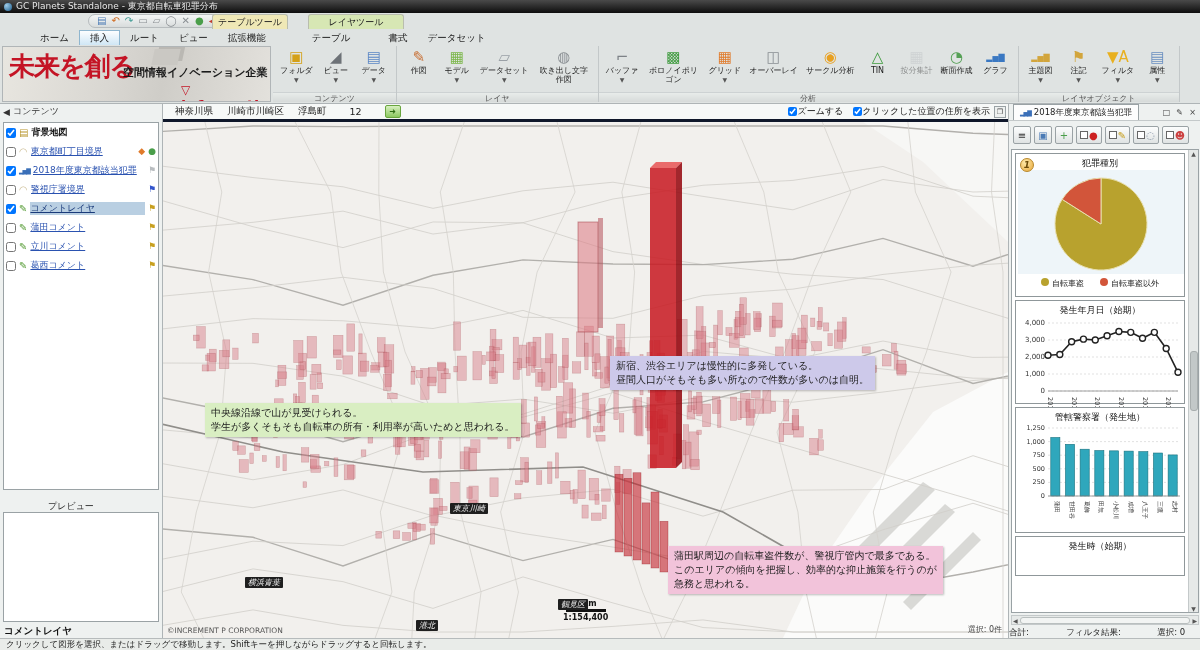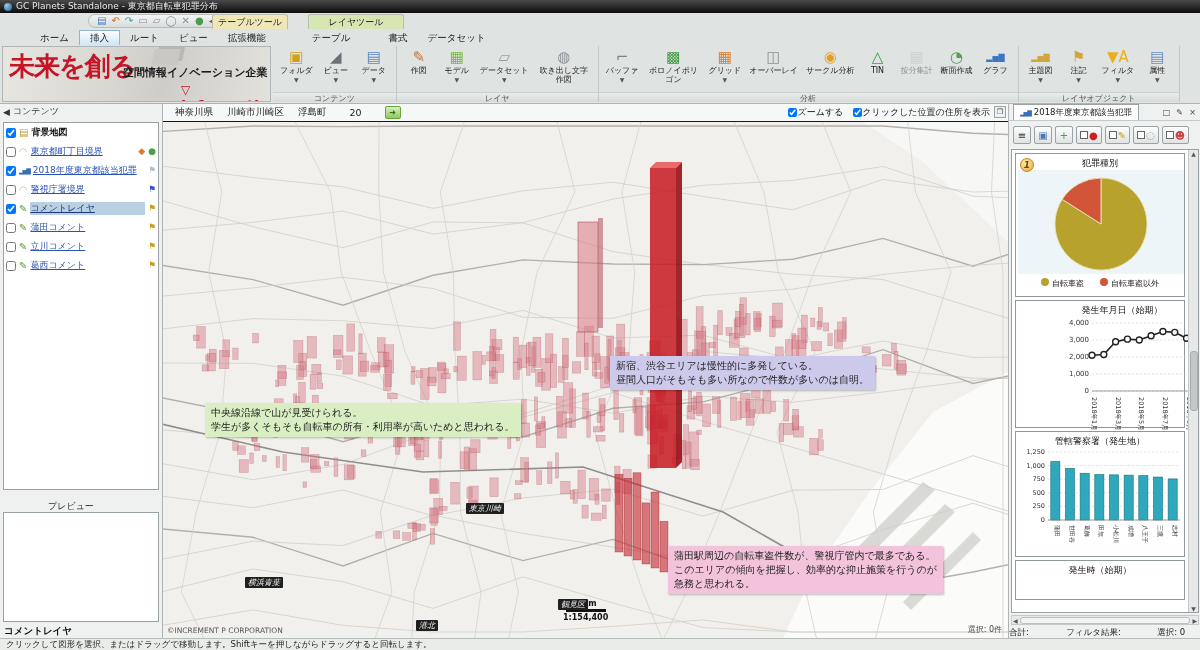--- a/index.html
+++ b/index.html
@@ -54,21 +54,21 @@
   .titem .lbl.bold{color:#111;text-decoration:none;font-weight:bold;}
   .titem input{width:10px;height:10px;margin:0;}
   .badge{font-size:9px;line-height:1;}
   .licon{font-size:10px;line-height:1;}
   .licon.small3{font-size:6px;letter-spacing:-1px;}
   .preview-label{position:absolute;left:4px;top:396px;font-size:9px;color:#333;margin-left:44px;}
   .preview-box{position:absolute;left:3px;top:408px;width:156px;height:110px;background:#fff;border:1px solid #9aa2a5;}
   .lp-footer{position:absolute;left:4px;top:521px;font-size:9.5px;font-weight:bold;color:#111;}
   
   .map-panel{position:absolute;left:163px;top:0;width:845px;height:534px;background:#f1efec;}
-  .addr-bar{position:absolute;left:0;top:0;width:845px;height:18px;background:#f6f8f7;border-bottom:1px solid #0f172a;
+  .addr-bar{position:absolute;left:0;top:0;width:845px;height:18px;background:#f6f8f7;border-bottom:3px solid #0f172a;
     display:flex;align-items:center;font-size:9.5px;gap:14px;padding-left:12px;}
   .addr-bar .num{width:30px;text-align:center;}
   .gobtn{width:16px;height:13px;background:linear-gradient(#d8f0c0,#8cc860);border:1px solid #69a53e;border-radius:2px;
     color:#2d6b12;font-size:8px;display:flex;align-items:center;justify-content:center;}
   .addr-opts{margin-left:auto;display:flex;gap:10px;align-items:center;padding-right:18px;font-size:9px;}
   .addr-opts label{display:flex;align-items:center;gap:0;}
   .addr-opts input{width:9px;height:9px;margin:0;}
   .popbtn{position:absolute;right:2px;top:2px;width:12px;height:12px;border:1px solid #9aa2a5;background:#eef1f0;
     font-size:7px;display:flex;align-items:center;justify-content:center;color:#444;}
   .map-canvas{position:absolute;left:0;top:18px;width:845px;height:516px;overflow:hidden;background:#f2f0ed;}
@@ -326,21 +326,21 @@
       <div class="preview-label">プレビュー</div>
       <div class="preview-box"></div>
       <div class="lp-footer">コメントレイヤ</div>
     </div>
 
     <div class="map-panel">
       <div class="addr-bar">
         <span>神奈川県</span>
         <span>川崎市川崎区</span>
         <span>浮島町</span>
-        <span class="num">20</span>
+        <span class="num">12</span>
         <span class="gobtn">➜</span>
         <span class="addr-opts" id="addropts">
             <label>
               <input type="checkbox" checked="" style="">
               <span>ズームする</span>
             </label>
             <label>
               <input type="checkbox" checked="" style="">
               <span>クリックした位置の住所を表示</span>
             </label>
@@ -730,21 +730,21 @@
             <rect x="487" y="46" width="26" height="300" fill="rgba(200,24,32,0.85)"></rect>
             <polygon points="513,46 519,40 519,340 513,346" fill="rgba(150,10,18,0.88)"></polygon>
           </svg>
         <div class="scalebox">
           <span>4 km</span>
           <div class="bar"></div>
           <span>1:154,400</span>
         </div>
         <div class="copyright">©INCREMENT P CORPORATION</div>
         <div class="selcount">選択: 0件</div>
-      <div class="maplabel" style="left: 303px; top: 381px; font-style: italic;">東京川崎</div><div class="maplabel" style="left: 82px; top: 455px;">横浜青葉</div><div class="maplabel" style="left: 395px; top: 477px;">鶴見区</div><div class="maplabel" style="left: 253px; top: 498px;">港北</div><div class="note" style="left: 42px; top: 281px; background: rgb(217, 238, 194);">
+      <div class="maplabel" style="left: 287px; top: 381px; font-style: italic;">東京川崎</div><div class="maplabel" style="left: 82px; top: 455px;">横浜青葉</div><div class="maplabel" style="left: 395px; top: 477px;">鶴見区</div><div class="maplabel" style="left: 253px; top: 498px;">港北</div><div class="note" style="left: 42px; top: 281px; background: rgb(217, 238, 194);">
             <div>中央線沿線で山が見受けられる。</div>
             <div>学生が多くそもそも自転車の所有・利用率が高いためと思われる。</div>
           </div><div class="note" style="left: 447px; top: 234px; background: rgb(205, 201, 234);">
             <div>新宿、渋谷エリアは慢性的に多発している。</div>
             <div>昼間人口がそもそも多い所なので件数が多いのは自明。</div>
           </div><div class="note" style="left: 505px; top: 424px; background: rgb(242, 195, 218);">
             <div>蒲田駅周辺の自転車盗件数が、警視庁管内で最多である。</div>
             <div>このエリアの傾向を把握し、効率的な抑止施策を行うのが</div>
             <div>急務と思われる。</div>
           </div></div>
@@ -785,21 +785,21 @@
         </div>
       <div class="charts" id="charts">
         <div class="chart-panel" style="height: 144px;"><div class="badge1">1</div><div class="chart-title">犯罪種別</div><svg width="170" height="104" viewBox="0 0 170 104">
               <rect x="2" y="0" width="166" height="104" fill="#eef5f9"></rect>
               <path d="M85,54 L85,8 A46,46 0 1 1 46.160915426907295,29.35196743096618 Z" fill="#b8a22e" stroke="#e8dfae" stroke-width="1"></path>
               <path d="M85,54 L46.160915426907295,29.35196743096618 A46,46 0 0 1 84.99999999999999,8 Z" fill="#d2553a" stroke="#e8dfae" stroke-width="1"></path>
             </svg><div class="legend">
               <span><i style="background: rgb(184, 162, 46);"></i><span>自転車盗</span></span>
               <span><i style="background: rgb(210, 85, 58);"></i><span>自転車盗以外</span></span>
             </div></div>
-          <div class="chart-panel" style="height: 128px; padding-left: 44px;"><div class="chart-title">発生年月日（始期）</div><svg width="170" height="120" viewBox="0 0 170 120">
+          <div class="chart-panel" style="height: 104px;"><div class="chart-title">発生年月日（始期）</div><svg width="170" height="120" viewBox="0 0 170 120">
               <line x1="32" y1="74" x2="162" y2="74" stroke="#ccc" stroke-width="0.6" stroke-dasharray="2,2"></line>
               <text x="29" y="76" text-anchor="end" font-size="7" fill="#333">0</text>
               <line x1="32" y1="57" x2="162" y2="57" stroke="#ccc" stroke-width="0.6" stroke-dasharray="2,2"></line>
               <text x="29" y="59" text-anchor="end" font-size="7" fill="#333">1,000</text>
               <line x1="32" y1="40" x2="162" y2="40" stroke="#ccc" stroke-width="0.6" stroke-dasharray="2,2"></line>
               <text x="29" y="42" text-anchor="end" font-size="7" fill="#333">2,000</text>
               <line x1="32" y1="23" x2="162" y2="23" stroke="#ccc" stroke-width="0.6" stroke-dasharray="2,2"></line>
               <text x="29" y="25" text-anchor="end" font-size="7" fill="#333">3,000</text>
               <line x1="32" y1="6" x2="162" y2="6" stroke="#ccc" stroke-width="0.6" stroke-dasharray="2,2"></line>
               <text x="29" y="8" text-anchor="end" font-size="7" fill="#333">4,000</text>

